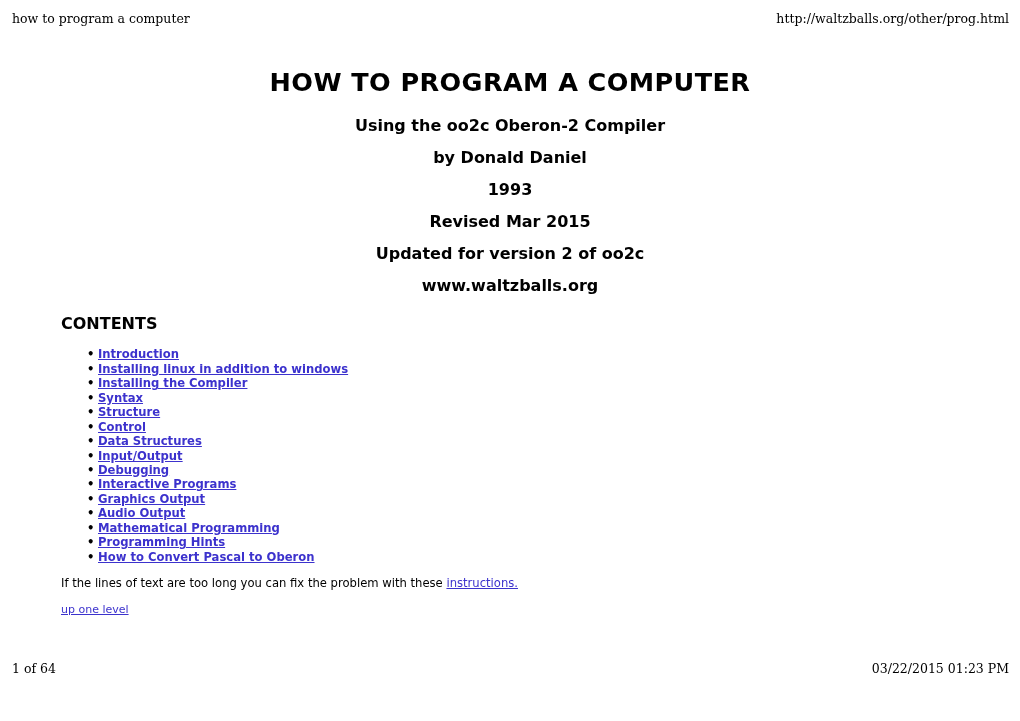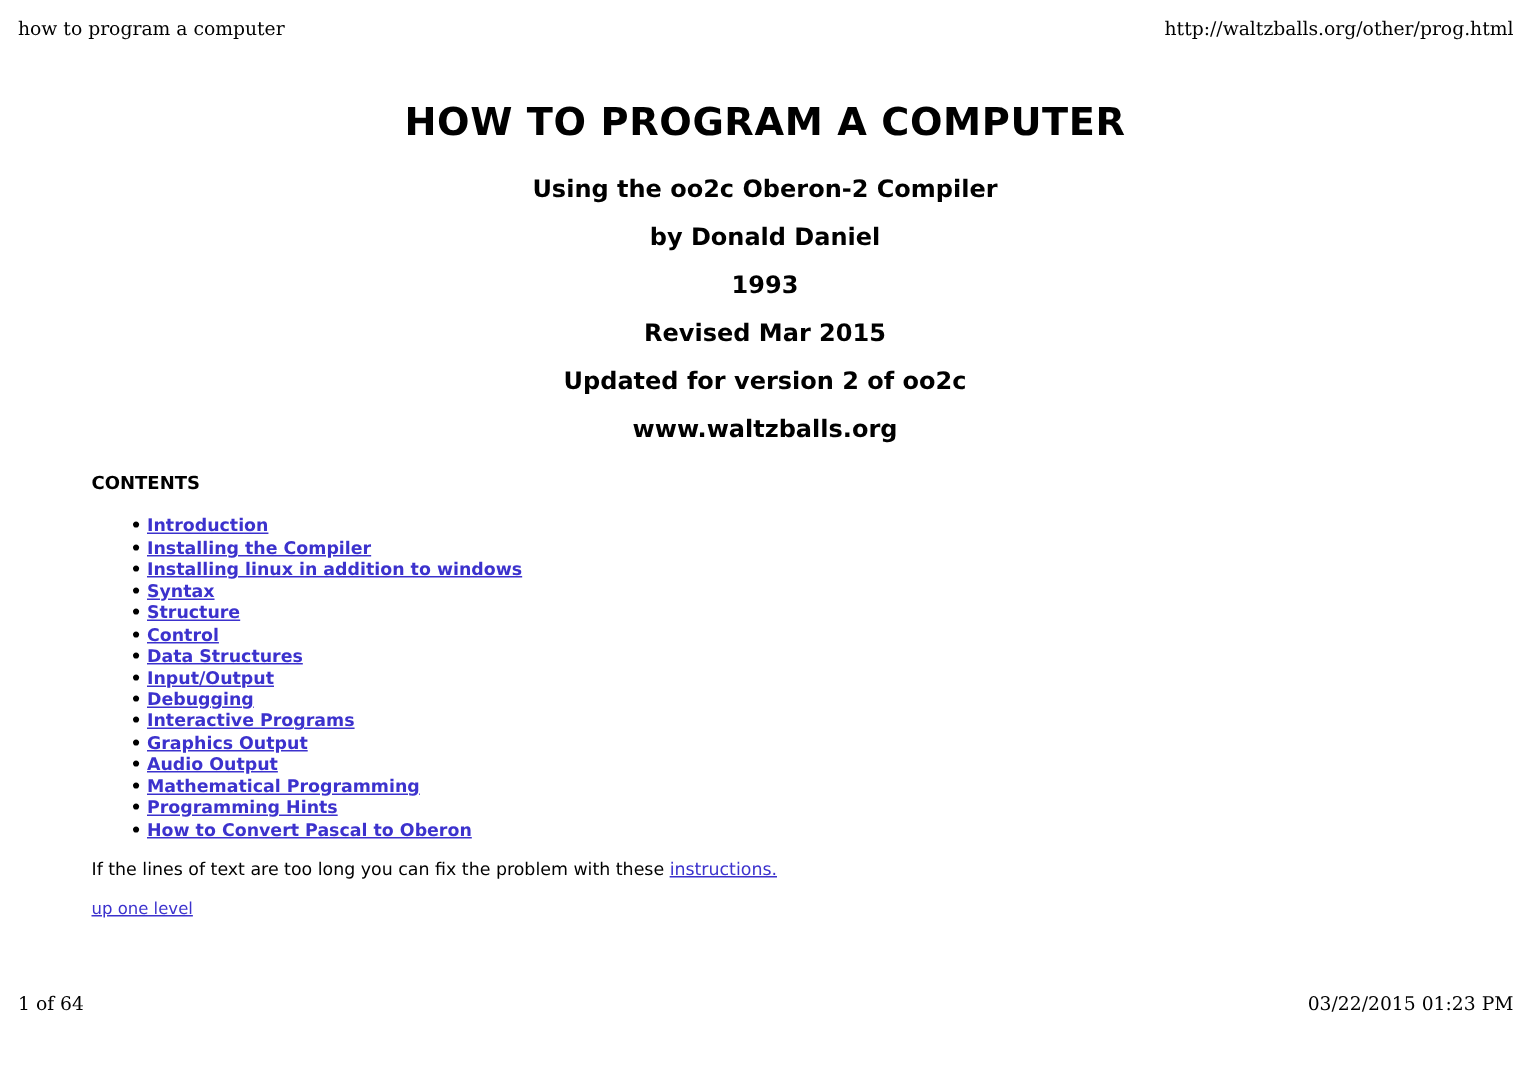--- a/index.html
+++ b/index.html
@@ -95,21 +95,21 @@
     font-size: 16px;
     line-height: 1;
     color: #000;
   }
   .sub-1 { padding-top: 22px; }
   .sub-n { padding-top: 16.2px; }
 
   .contents-head {
     font-family: "DejaVu Sans", sans-serif;
     font-weight: bold;
-    font-size: 12px;
+    font-size: 16px;
     line-height: 1;
     margin-left: 61px;
     padding-top: 22px;
     color: #000;
   }
 
   ul.toc {
     margin: 0;
     padding: 0;
     list-style: none;
@@ -176,22 +176,22 @@
   <div class="sub sub-n">by Donald Daniel</div>
   <div class="sub sub-n">1993</div>
   <div class="sub sub-n">Revised Mar 2015</div>
   <div class="sub sub-n">Updated for version 2 of oo2c</div>
   <div class="sub sub-n">www.waltzballs.org</div>
 
   <div class="contents-head">CONTENTS</div>
 
   <ul class="toc">
     <li><a class="doclink" href="#">Introduction</a></li>
+    <li><a class="doclink" href="#">Installing linux in addition to windows</a></li>
     <li><a class="doclink" href="#">Installing the Compiler</a></li>
-    <li><a class="doclink" href="#">Installing linux in addition to windows</a></li>
     <li><a class="doclink" href="#">Syntax</a></li>
     <li><a class="doclink" href="#">Structure</a></li>
     <li><a class="doclink" href="#">Control</a></li>
     <li><a class="doclink" href="#">Data Structures</a></li>
     <li><a class="doclink" href="#">Input/Output</a></li>
     <li><a class="doclink" href="#">Debugging</a></li>
     <li><a class="doclink" href="#">Interactive Programs</a></li>
     <li><a class="doclink" href="#">Graphics Output</a></li>
     <li><a class="doclink" href="#">Audio Output</a></li>
     <li><a class="doclink" href="#">Mathematical Programming</a></li>

